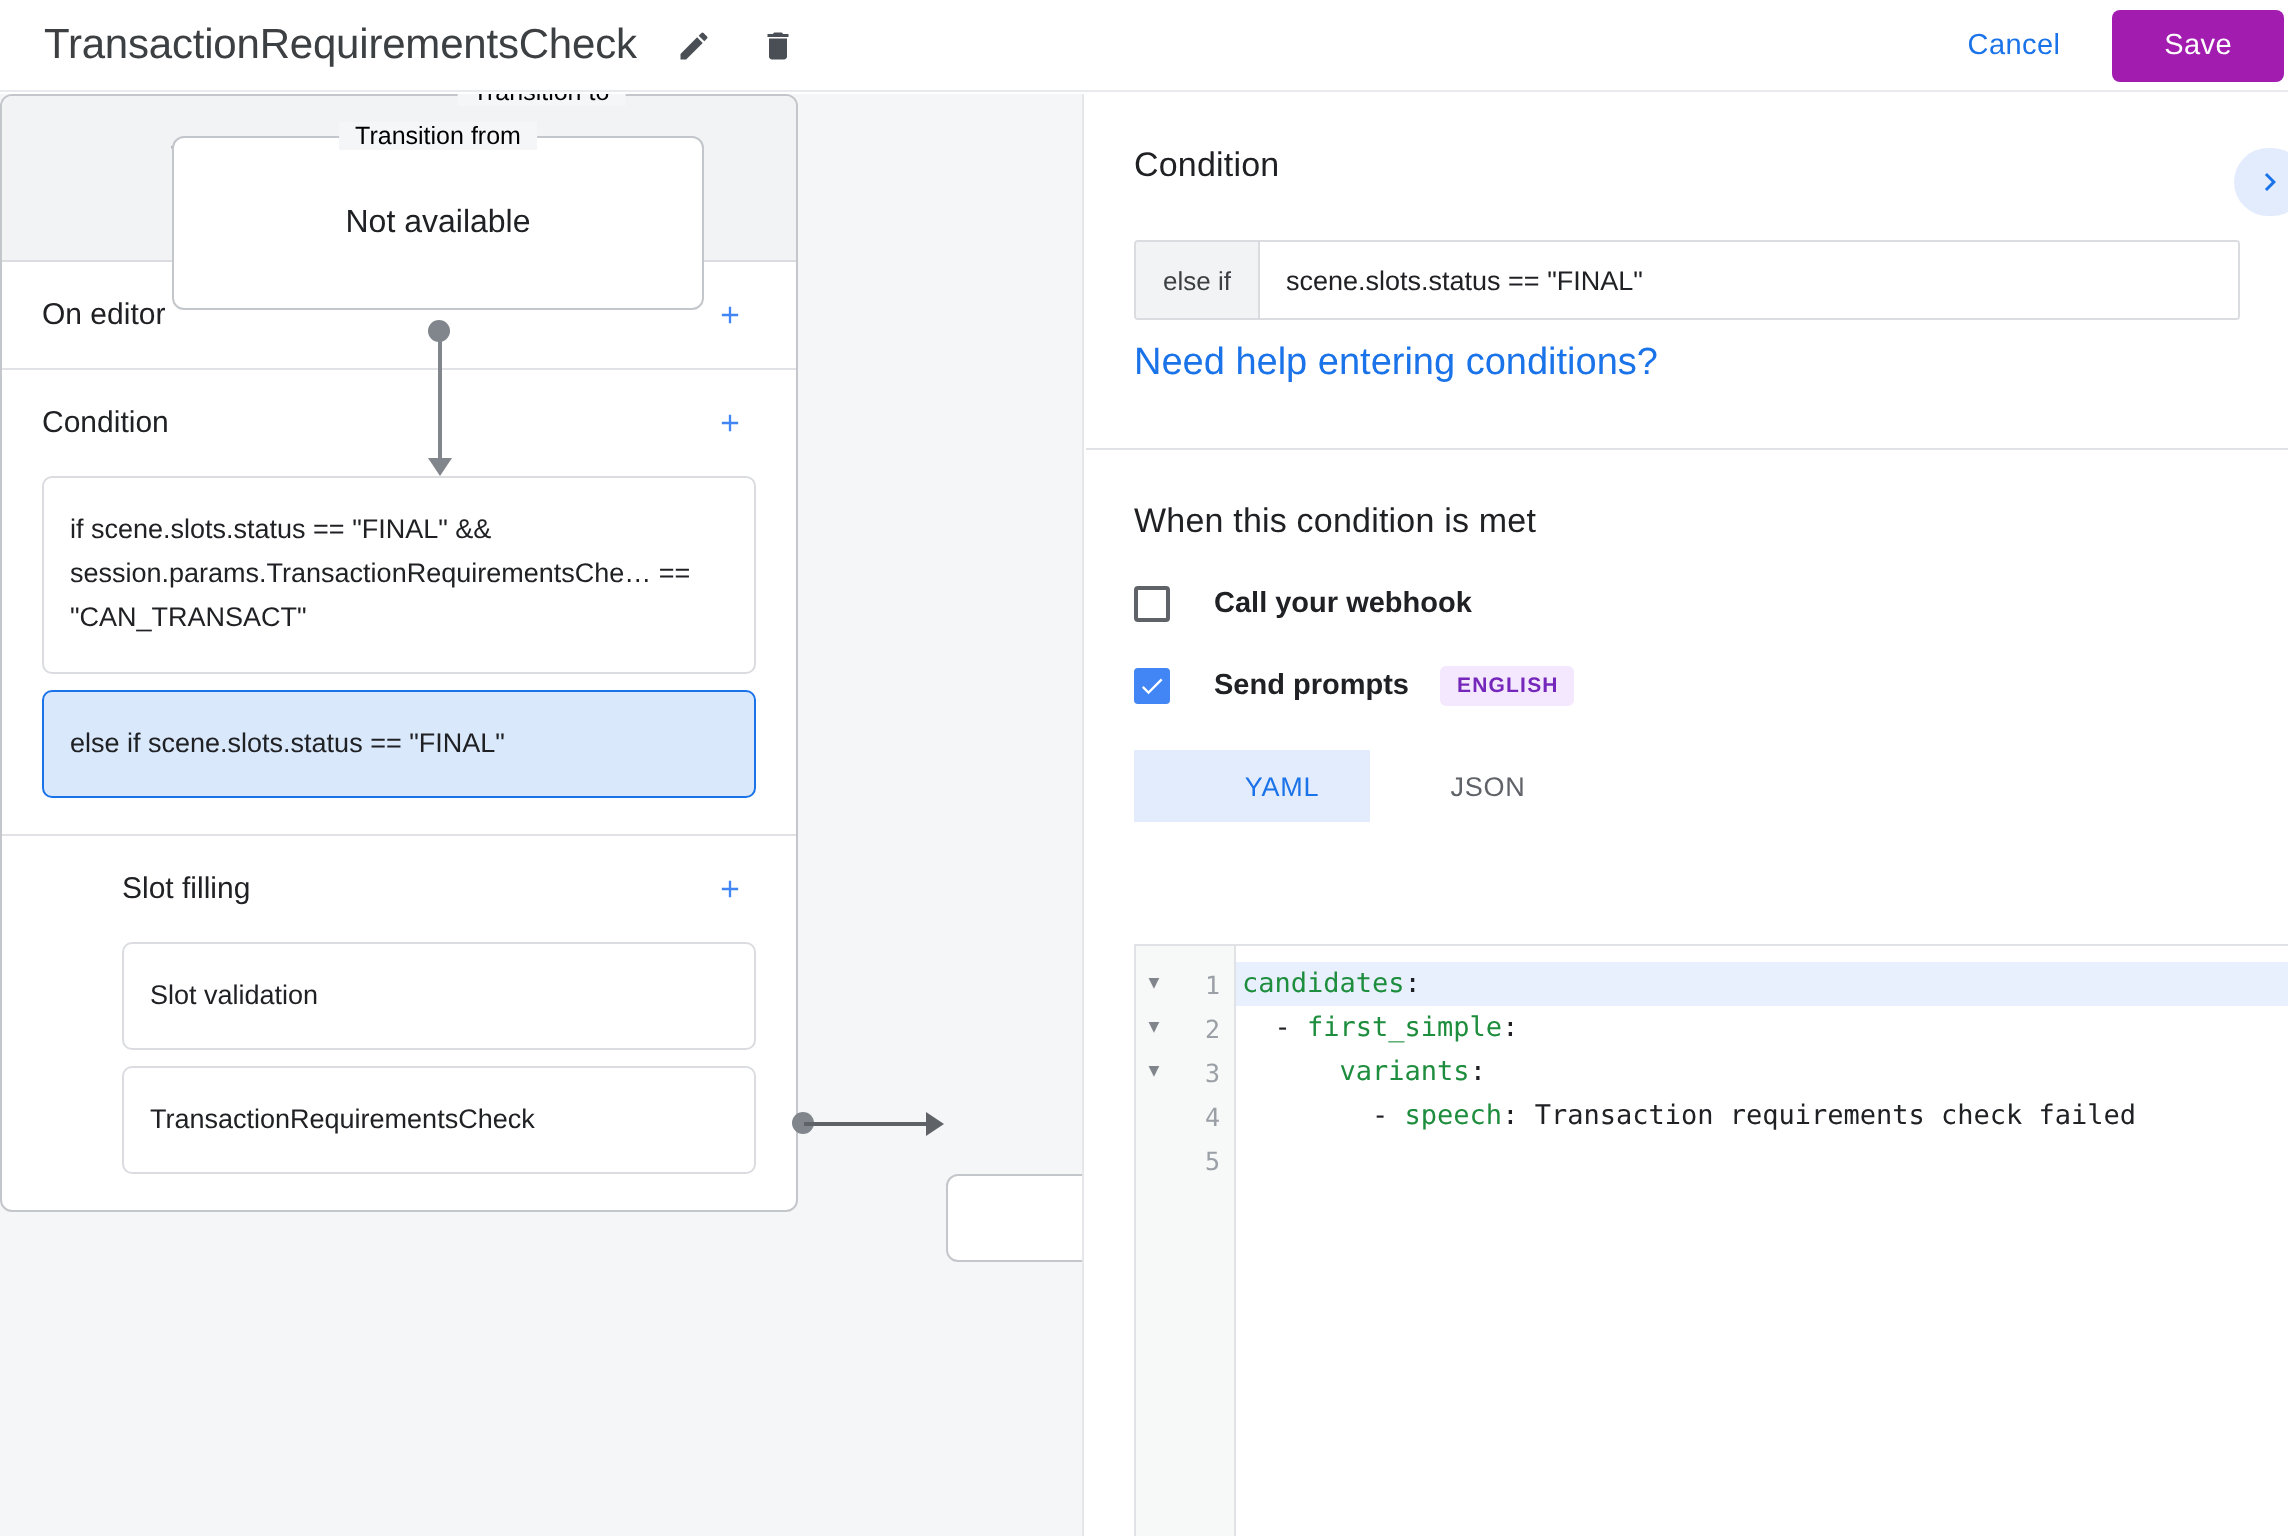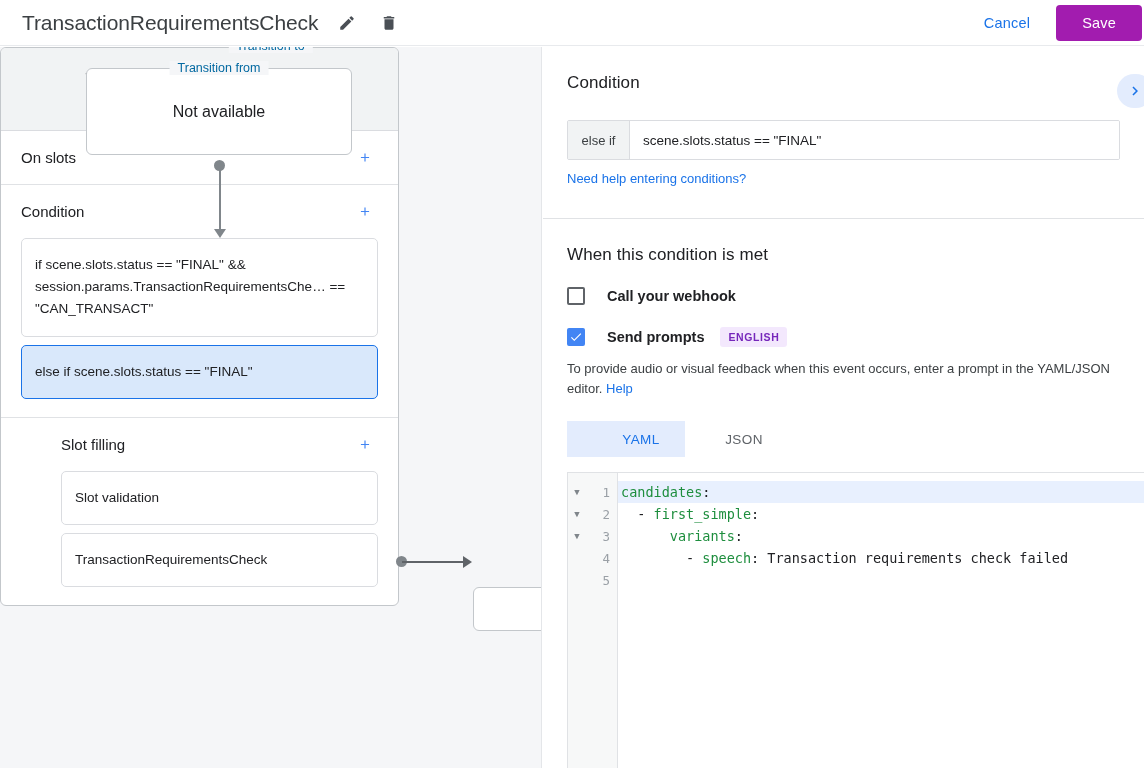--- a/index.html
+++ b/index.html
@@ -70,21 +70,21 @@
     border: 1px solid #c3c7cb;
     border-radius: 6px;
   }
   .node-legend {
     position: absolute;
     top: -8px; left: 50%;
     transform: translateX(-50%);
     background: #f5f6f8;
     padding: 0 8px;
     font-size: 12.5px;
-    color: #0369a1;
+    color: #000000;
     white-space: nowrap;
   }
 
   #node-from {
     left: 86px; top: 21px;
     width: 266px; height: 87px;
   }
   #node-from .node-body {
     display: flex; align-items: center; justify-content: center;
     height: 100%;
@@ -221,21 +221,21 @@
     flex: 1 1 auto;
     border: none; outline: none;
     padding: 0 13px;
     font-size: 13.5px;
     color: #202124;
     font-family: "Liberation Sans", sans-serif;
     background: #ffffff;
   }
   .link {
     color: #1a73e8;
-    font-size: 13px;
+    font-size: 19px;
     text-decoration: none;
     display: inline-block;
     margin-top: 11px;
     cursor: pointer;
   }
 
   .panel-divider {
     height: 1px; background: #e0e2e5;
     margin-top: 31px;
   }
@@ -407,21 +407,21 @@
   <div id="node-to">
     <div class="node-legend">Transition to</div>
 
     <div class="scene-header">
       <div class="scene-name">TransactionRequirementsCheck</div>
       <div class="scene-sub">Scene</div>
     </div>
 
     <div class="section">
       <div class="section-head">
-        <span class="section-title">On slots</span>
+        <span class="section-title">On editor</span>
         <button class="plus-btn">
           <svg width="17" height="17" viewBox="0 0 24 24">
             <path fill="#4285f4" d="M19 13h-6v6h-2v-6H5v-2h6V5h2v6h6v2z"></path>
           </svg>
         </button>
       </div>
     </div>
 
     <div class="section">
       <div class="section-head">
@@ -487,24 +487,20 @@
     <div class="chk-row">
       <span class="cbox checked">
         <svg width="14" height="14" viewBox="0 0 24 24">
           <path fill="#ffffff" d="M9 16.2L4.8 12l-1.4 1.4L9 19 21 7l-1.4-1.4L9 16.2z"></path>
         </svg>
       </span>
       <span class="chk-label">Send prompts</span>
       <span class="badge">ENGLISH</span>
     </div>
 
-    <div class="helper">
-      <span>To provide audio or visual feedback when this event occurs, enter a prompt in the YAML/JSON editor.</span>
-      <a>Help</a>
-    </div>
 
     <div class="tabs">
       <button class="tab active">YAML</button>
       <button class="tab">JSON</button>
     </div>
   </div>
 </div>
 
 <div class="editor">
   <div class="gutter" id="editor-gutter">

